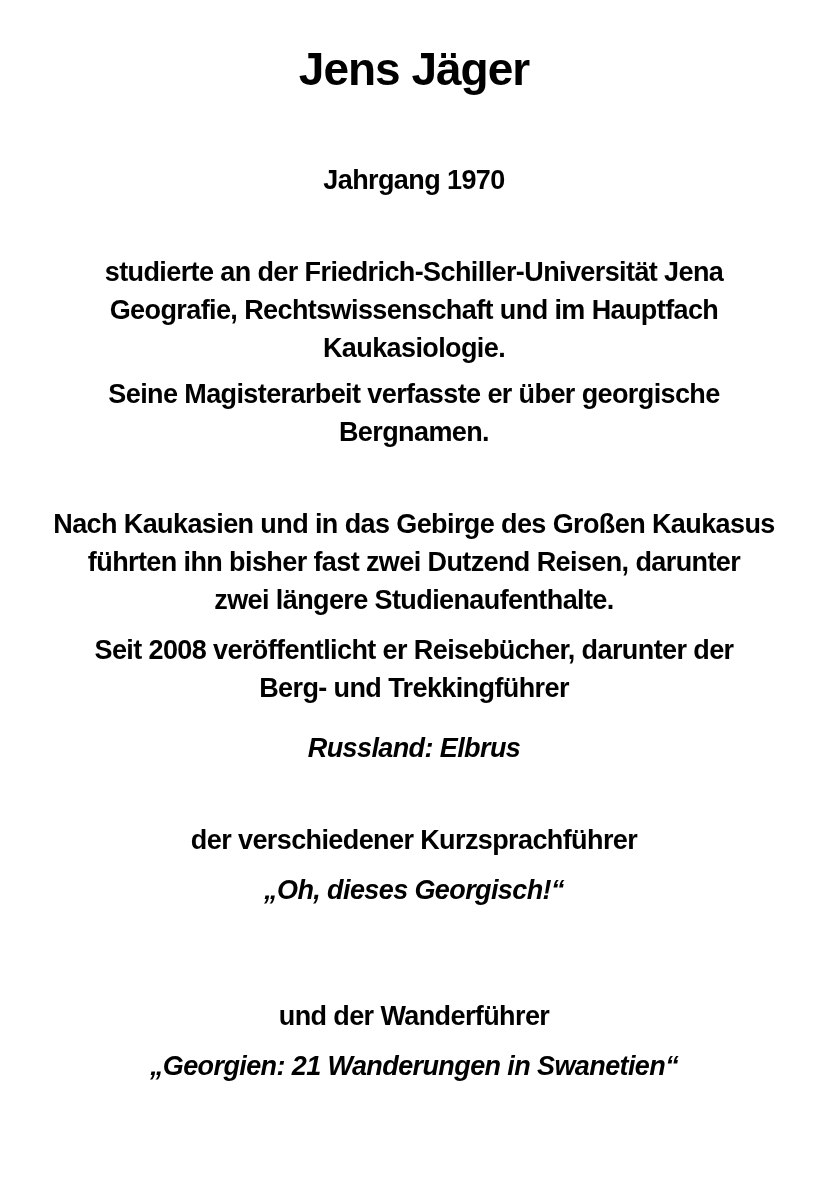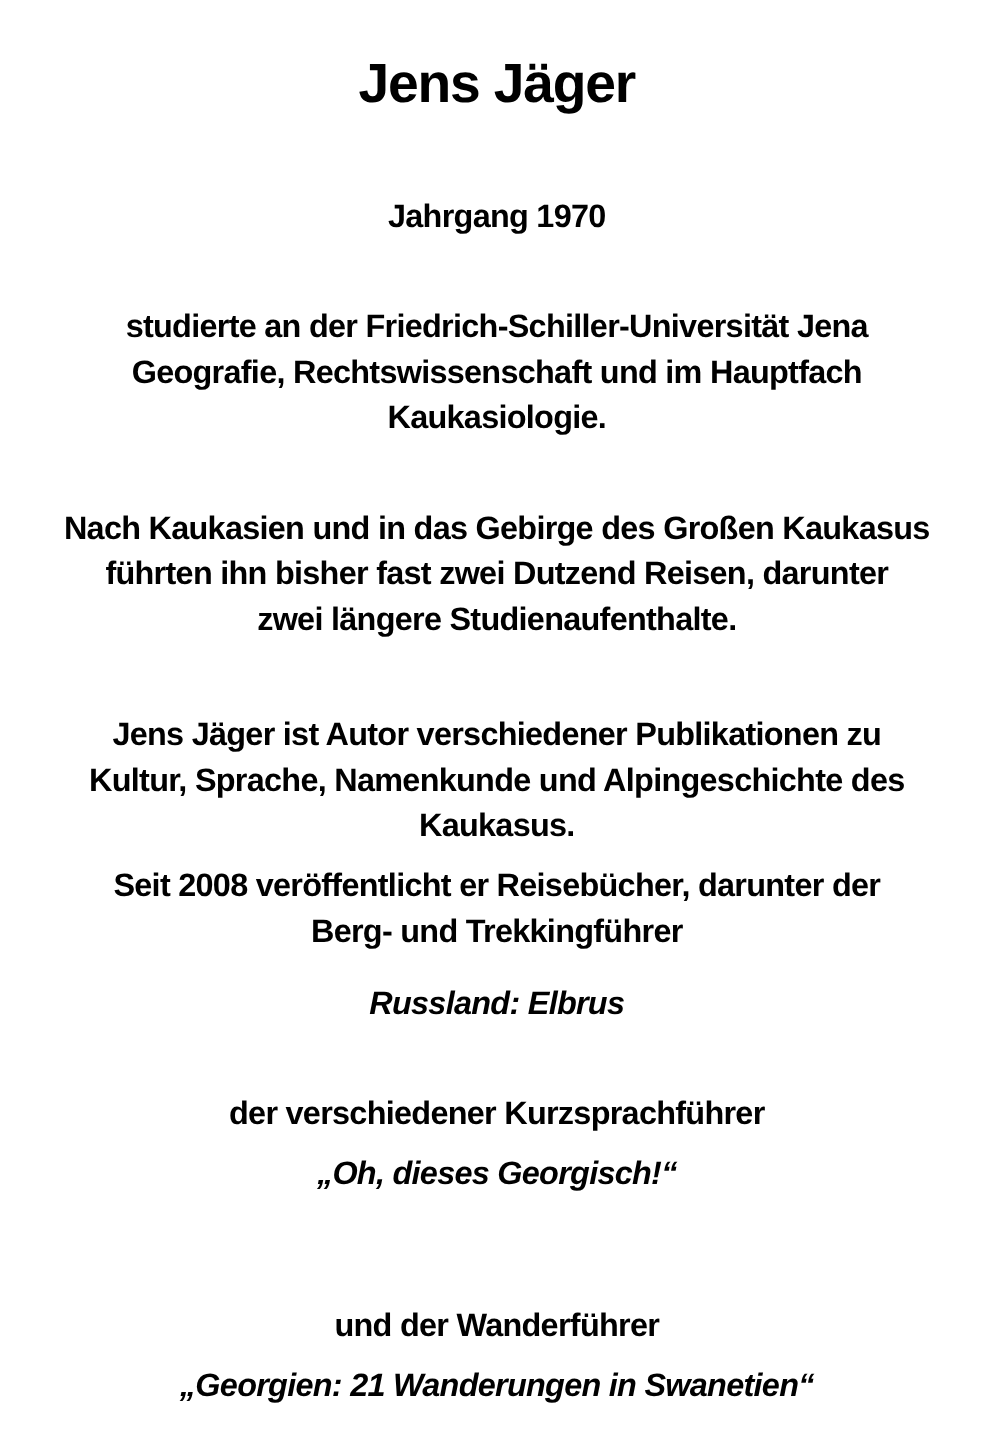--- a/index.html
+++ b/index.html
@@ -56,28 +56,27 @@
 <div class="page">
 
   <h1 class="title">Jens Jäger</h1>
 
   <p class="body-text subtitle">Jahrgang 1970</p>
 
   <p class="body-text para-studies">studierte an der Friedrich-Schiller-Universität Jena
 Geografie, Rechtswissenschaft und im Hauptfach
 Kaukasiologie.</p>
 
+  <p class="body-text para-thesis">Seine Magisterarbeit verfasste er über georgische
+Bergnamen.</p>
 
   <p class="body-text para-travels">Nach Kaukasien und in das Gebirge des Großen Kaukasus
 führten ihn bisher fast zwei Dutzend Reisen, darunter
 zwei längere Studienaufenthalte.</p>
 
-  <p class="body-text para-author">Jens Jäger ist Autor verschiedener Publikationen zu
-Kultur, Sprache, Namenkunde und Alpingeschichte des
-Kaukasus.</p>
 
   <p class="body-text para-pubs">Seit 2008 veröffentlicht er Reisebücher, darunter der
 Berg- und Trekkingführer</p>
 
   <p class="body-text book-title book-elbrus">Russland: Elbrus</p>
 
   <p class="body-text para-phrase">der verschiedener Kurzsprachführer</p>
 
   <p class="body-text book-title book-georgisch">„Oh, dieses Georgisch!“</p>
 

